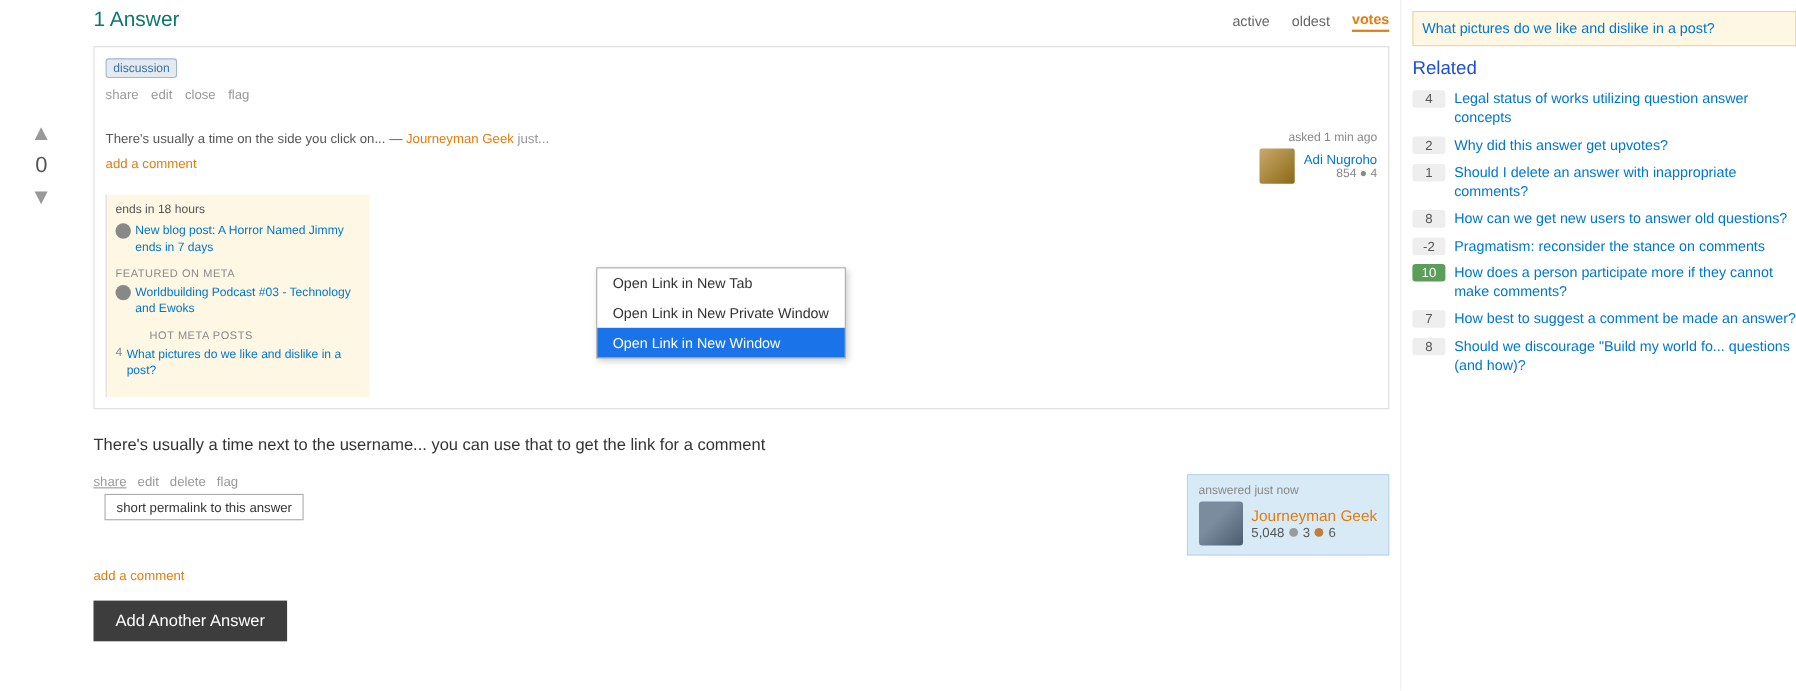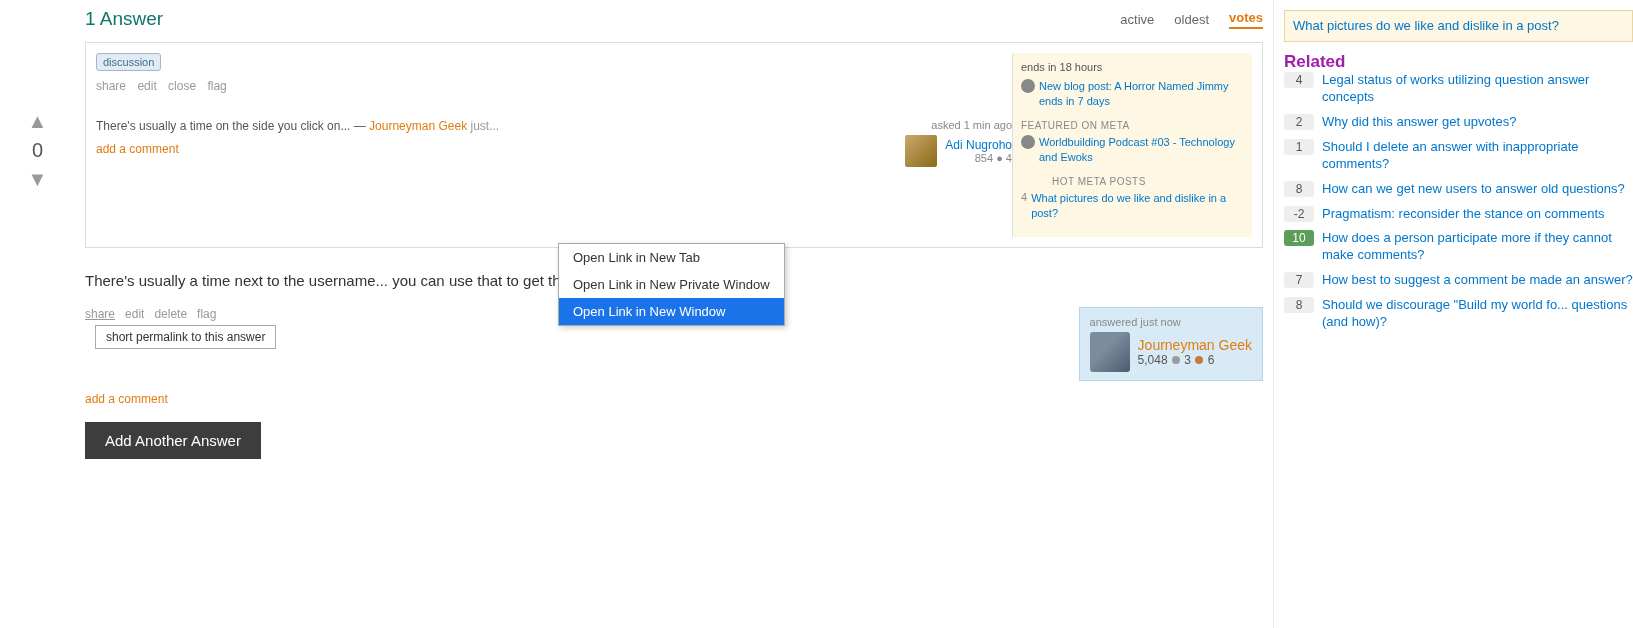--- a/index.html
+++ b/index.html
@@ -195,21 +195,21 @@
     }
 
     
     .context-menu {
       position: absolute;
       background: #fff;
       border: 1px solid #aaa;
       box-shadow: 2px 2px 6px rgba(0,0,0,0.2);
       z-index: 100;
       top: 200px;
-      left: 472px;
+      left: 456px;
       min-width: 200px;
     }
     .context-menu-item {
       padding: 6px 14px;
       font-size: 13px;
       color: #333;
       cursor: pointer;
       white-space: nowrap;
     }
     .context-menu-item:hover, .context-menu-item.highlighted {
@@ -327,22 +327,23 @@
     
     .right-sidebar {
       width: 360px;
       flex-shrink: 0;
       padding: 10px 0 10px 10px;
       border-left: 1px solid #eee;
       overflow-y: auto;
     }
     .related-header {
       font-size: 17px;
-      font-weight: bold;
-      color: #a21caf;
+      font-weight: normal;
+      color: #1d4ed8;
+      margin-bottom: 10px;
     }
     .related-list {
       list-style: none;
     }
     .related-item {
       display: flex;
       align-items: flex-start;
       gap: 8px;
       margin-bottom: 8px;
     }
@@ -396,21 +397,21 @@
       <h2 class="answer-count">1 Answer</h2>
       <div class="sort-tabs">
         <a class="sort-tab">active</a>
         <a class="sort-tab">oldest</a>
         <a class="sort-tab active">votes</a>
       </div>
     </div>
 
     
     <div class="screenshot-panel">
-      <div style="display:flex; ">
+      <div style="display:flex; gap: 10px; flex-direction: column;">
         <div style="flex:1; position:relative;">
           <span class="tag-badge">discussion</span>
           <div class="inner-actions">
             <a>share</a>
             <a>edit</a>
             <a>close</a>
             <a>flag</a>
           </div>
           <div class="inner-content-row">
             <div class="inner-text-area">

